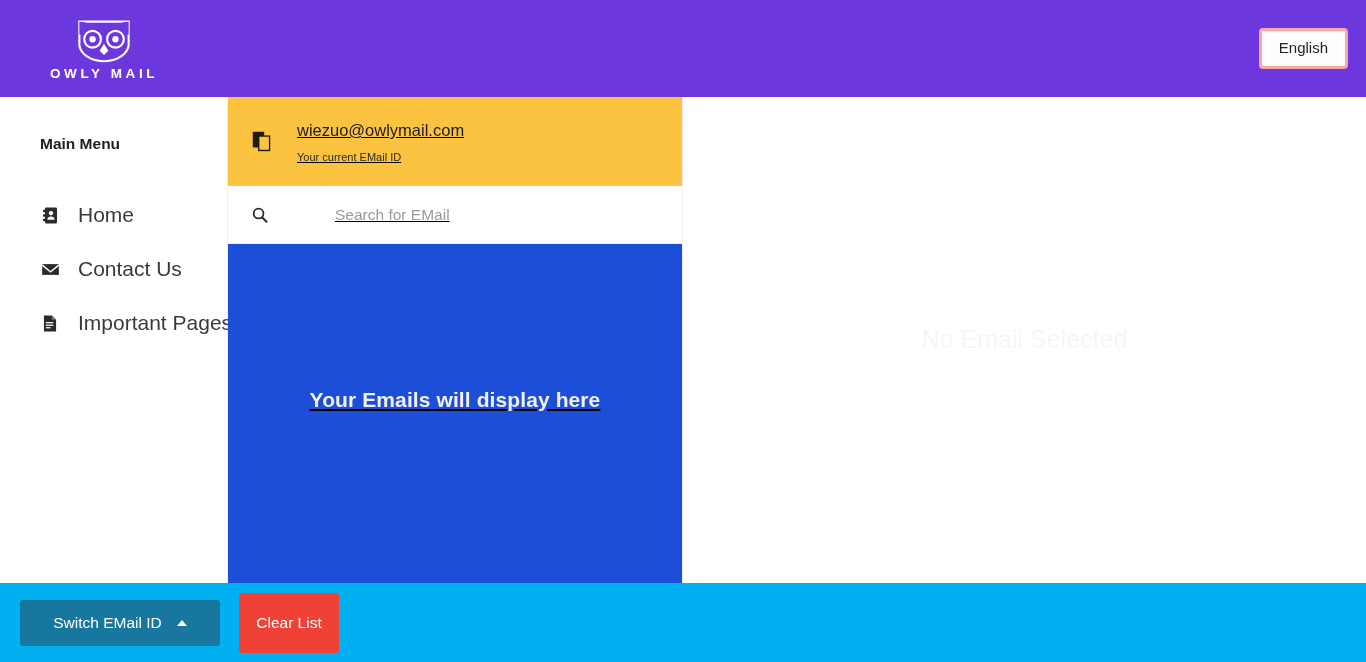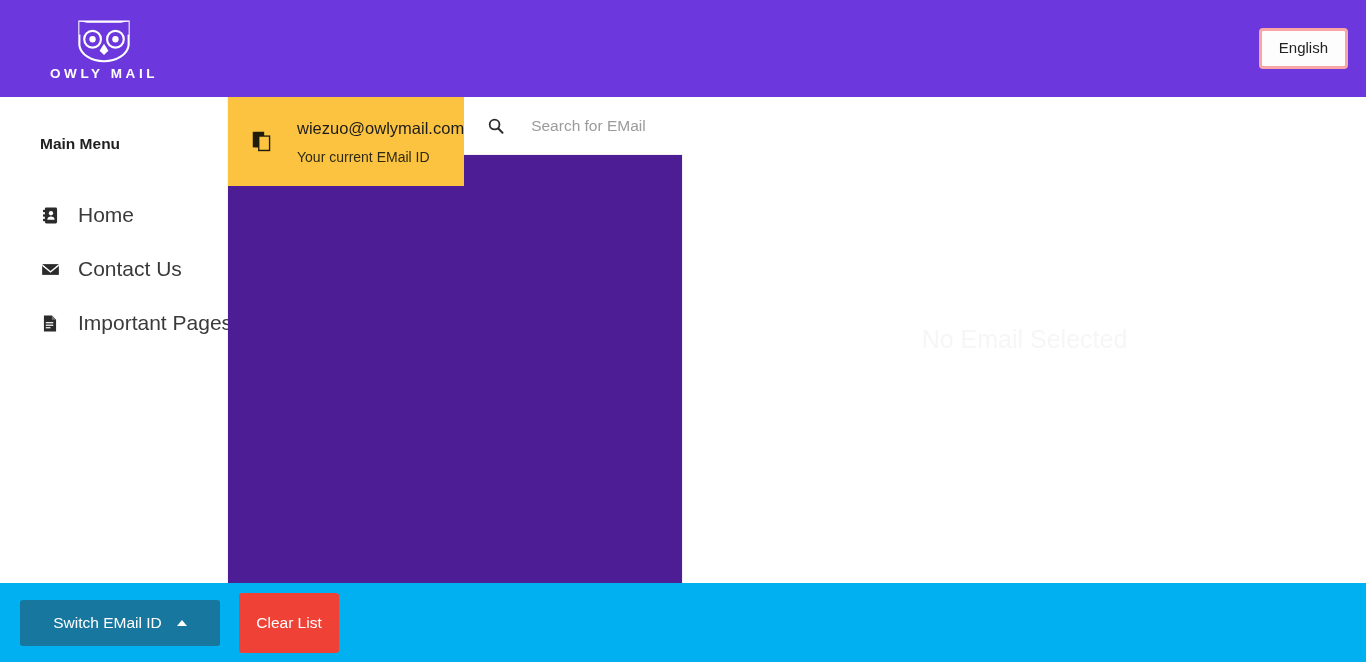--- a/index.html
+++ b/index.html
@@ -106,22 +106,23 @@
     margin-left: 18px;
     white-space: nowrap;
   }
 
   
   .listcol {
     width: 455px;
     flex: 0 0 455px;
     border-right: 1px solid #f0f0f0;
     display: flex;
-    flex-direction: row;
-    background: #4c1d95;
+    flex-direction: column;
+    background: #1d4ed8;
+    text-decoration: underline;
   }
   .mailid-bar {
     background: #fbc33f;
     height: 89px;
     flex: 0 0 89px;
     display: flex;
     align-items: center;
     padding-left: 22px;
     cursor: pointer;
   }
@@ -133,32 +134,33 @@
     align-items: center;
     justify-content: center;
   }
   .mailid-text { margin-left: 25px; }
   .mailid-addr {
     font-size: 16.5px;
     color: #1c1c1c;
     line-height: 1.25;
   }
   .mailid-sub {
-    font-size: 14px;
+    font-size: 11px;
     color: #2e2a15;
     margin-top: 10px;
   }
   .searchrow {
     height: 58px;
     flex: 0 0 58px;
     display: flex;
     align-items: center;
     padding-left: 22px;
     border-bottom: 1px solid #f0f0f0;
     background: #fff;
+    gap: 40px;
   }
   .search-icon {
     width: 20px; height: 20px;
     flex: 0 0 20px;
     color: #2b2b2b;
     display: inline-flex;
     align-items: center;
     justify-content: center;
   }
   .search-input {

